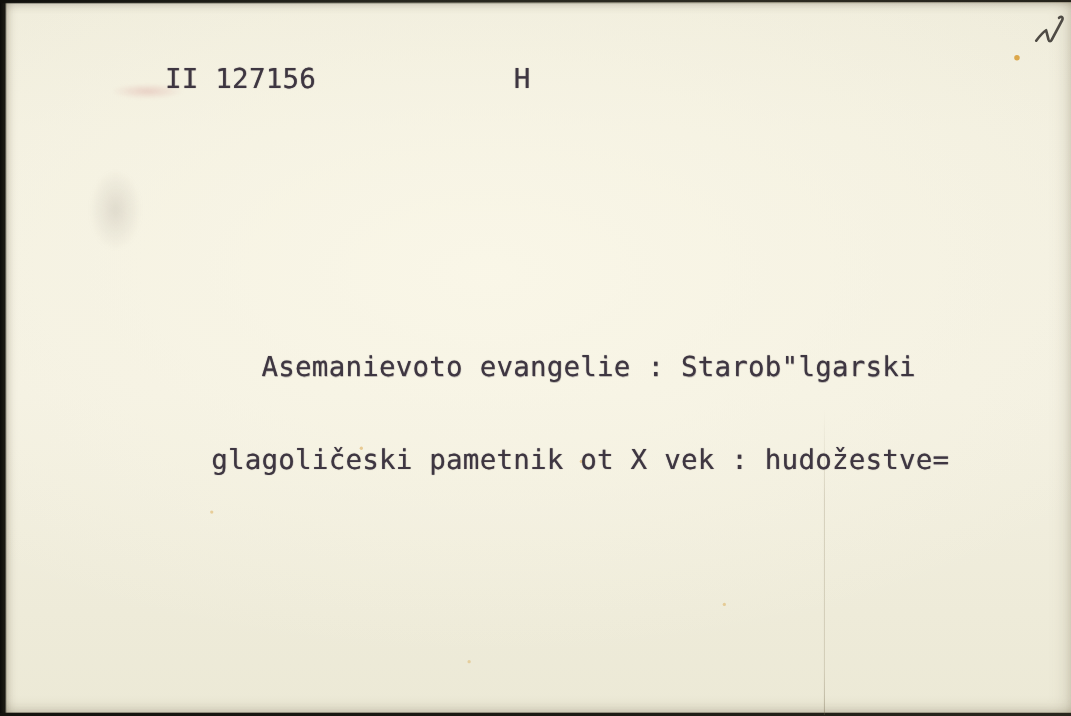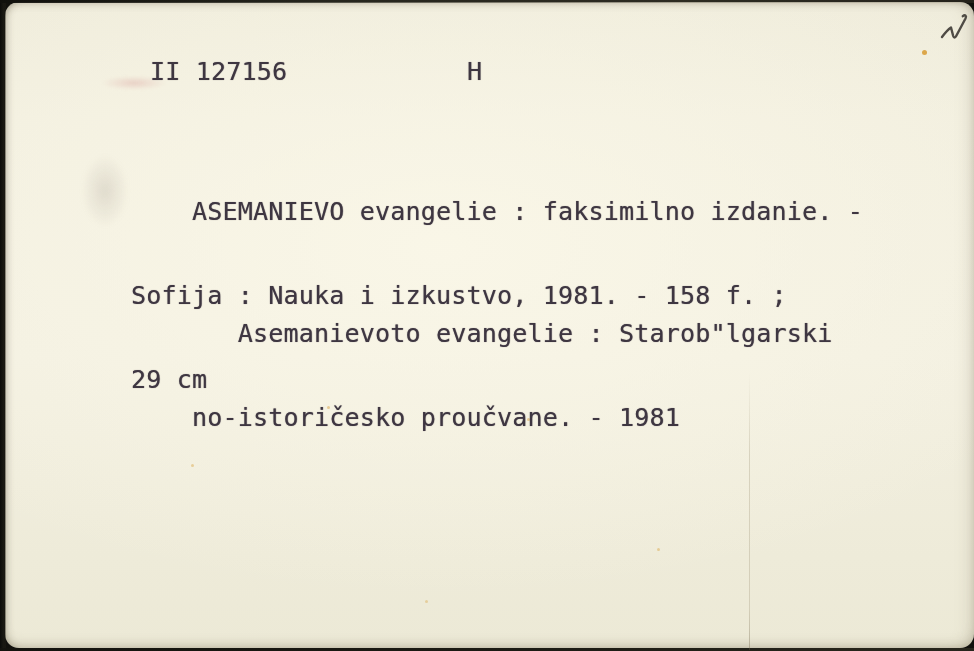--- a/index.html
+++ b/index.html
@@ -23,21 +23,20 @@
     right: 0;
     bottom: 3px;
     background:
       radial-gradient(ellipse 120% 90% at 45% 38%, rgba(250,247,232,0.9) 0%, rgba(250,247,232,0) 60%),
       linear-gradient(180deg, #efecdb 0%, #f2efdf 18%, #f3f0e1 55%, #eeebd9 86%, #ece9d6 100%);
     box-shadow:
       inset -10px 0 18px -10px rgba(120,110,85,0.35),
       inset 0 -8px 14px -8px rgba(110,100,75,0.35),
       inset 6px 0 10px -6px rgba(90,80,60,0.45),
       inset 0 6px 10px -6px rgba(90,80,60,0.35);
-    border-radius: 14px;
   }
   
   .edge-left {
     position: absolute; left: 0; top: 0; width: 6px; height: 100%;
     background: linear-gradient(90deg, #0b0b09 0%, #191812 55%, rgba(45,42,30,0.25) 100%);
   }
   .edge-top {
     position: absolute; left: 0; top: 0; width: 100%; height: 3px;
     background: linear-gradient(90deg, rgba(16,16,12,0.95) 0%, rgba(45,45,35,0.75) 35%, rgba(95,92,72,0.35) 70%, rgba(140,133,105,0.15) 100%);
   }
@@ -92,29 +91,24 @@
     <div class="speck" style="left:917px; top:48px; width:5px; height:5px; background:rgba(216,154,48,0.85);"></div>
     <div class="speck" style="left:322px; top:404px; width:3px; height:3px; background:rgba(216,154,48,0.45);"></div>
     <div class="speck" style="left:522px; top:416px; width:3px; height:3px; background:rgba(216,154,48,0.45);"></div>
     <div class="speck" style="left:186px; top:462px; width:3px; height:3px; background:rgba(216,154,48,0.40);"></div>
     <div class="speck" style="left:652px; top:546px; width:3px; height:3px; background:rgba(216,154,48,0.40);"></div>
     <div class="speck" style="left:420px; top:598px; width:3px; height:3px; background:rgba(216,154,48,0.35);"></div>
 
     <div id="call-number" class="typed">II 127156</div>
     <div id="section-letter" class="typed">H</div>
 
-    <div id="description" class="typed">
-      <div class="line">    ASEMANIEVO evangelie : faksimilno izdanie. -</div>
-      <div class="line">Sofija : Nauka i izkustvo, 1981. - 158 f. ;</div>
-      <div class="line">29 cm</div>
-    </div>
 
     <div id="added-entry" class="typed">
       <div class="line">       Asemanievoto evangelie : Starob"lgarski</div>
-      <div class="line">    no-istoričesko proučvane. - 1981</div>
+      <div class="line">    glagoličeski pametnik ot X vek : hudožestve=</div>
     </div>
 
     <svg id="pen-mark" width="36" height="32" viewBox="0 0 36 32">
       <path d="M 3 27 C 6 23 9 19.5 12 17.5 L 14.2 26 C 14.8 28 16.2 28 17.2 26 L 26.5 8.5 C 27.8 5.8 26.2 4.2 23.8 6.2" fill="none" stroke="#4f4b45" stroke-width="2.4" stroke-linecap="round" stroke-linejoin="round"></path>
     </svg>
 
   </div>
 
   <div class="edge-left"></div>
   <div class="edge-top"></div>

